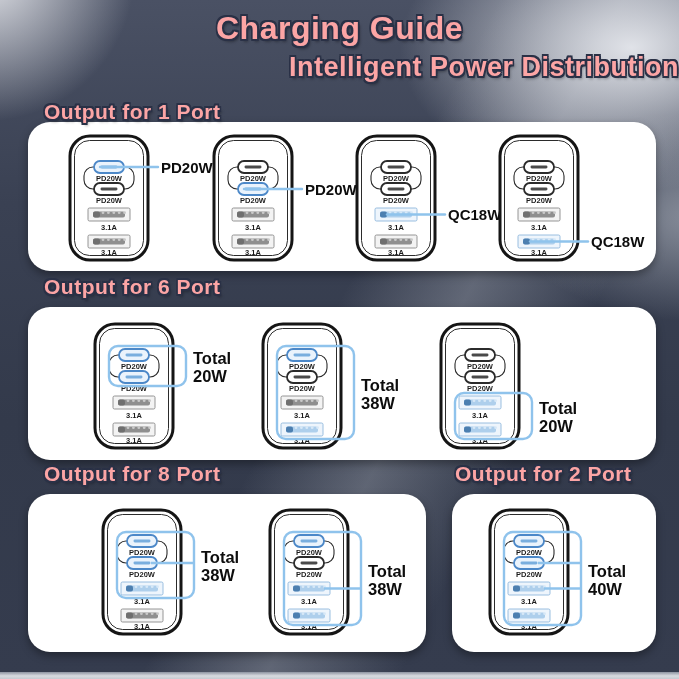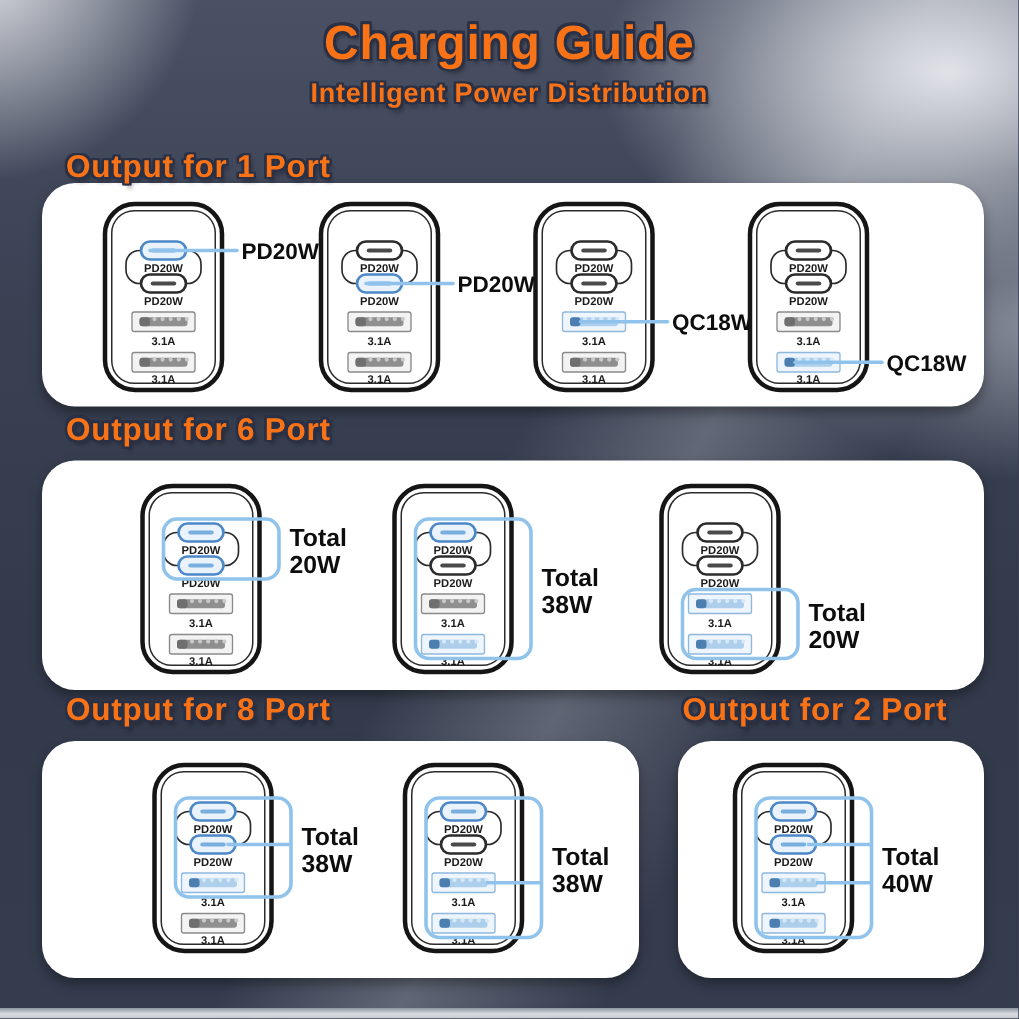--- a/index.html
+++ b/index.html
@@ -15,30 +15,30 @@
       radial-gradient(ellipse 55% 34% at 93% 7%, rgba(231,233,238,0.95) 0%, rgba(231,233,238,0) 62%),
       radial-gradient(ellipse 42% 22% at 104% 32%, rgba(206,211,219,0.55) 0%, rgba(206,211,219,0) 70%),
       linear-gradient(118deg, rgba(0,0,0,0) 48%, rgba(208,212,220,0.28) 60%, rgba(208,212,220,0) 73%),
       linear-gradient(180deg, #4a5164 0%, #3a4153 30%, #333a4b 62%, #353c4e 100%);
   }
   .bg-floor{
     position:absolute;left:0;right:0;bottom:0;height:7px;z-index:0;
     background:linear-gradient(180deg,#8d93a0 0%,#d8dbe0 55%,#c6cad1 100%);
   }
   .outlined{
-    color:#f97316;font-weight:bold;letter-spacing:0.5px;
+    color:#fca5a5;font-weight:bold;letter-spacing:0.5px;
     text-shadow:
       -1.6px -1.6px 0 #2a3146, 1.6px -1.6px 0 #2a3146,
       -1.6px  1.6px 0 #2a3146, 1.6px  1.6px 0 #2a3146,
        0 -1.6px 0 #2a3146, 0 1.6px 0 #2a3146,
       -1.6px 0 0 #2a3146, 1.6px 0 0 #2a3146,
        2px 3px 3px rgba(0,0,0,0.35);
   }
   .title{position:absolute;left:0;top:10px;width:100%;text-align:center;font-size:32px;z-index:3;}
-  .subtitle{position:absolute;left:0;top:52px;width:100%;text-align:center;font-size:18px;z-index:3;}
+  .subtitle{position:absolute;left:0;top:52px;width:100%;text-align:right;font-size:27px;z-index:3;}
   .section-heading{position:absolute;font-size:21px;z-index:3;white-space:nowrap;}
   .panel{
     position:absolute;background:#ffffff;border-radius:22px;z-index:1;
     box-shadow:0 4px 8px rgba(0,0,0,0.35);
   }
   #diagram-layer{position:absolute;inset:0;z-index:2;pointer-events:none;}
   #diagram-layer svg{position:absolute;overflow:visible;}
   svg text{font-family:"Liberation Sans", sans-serif;}
 </style>
 </head>

